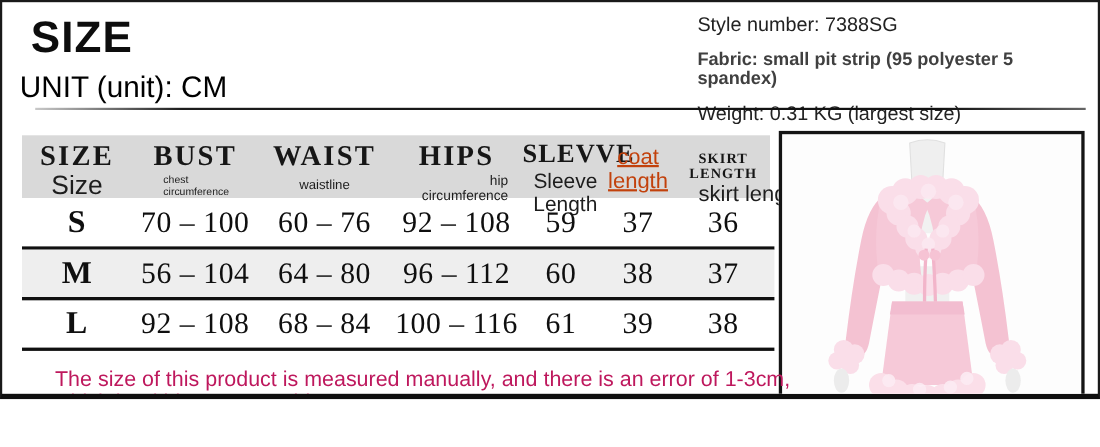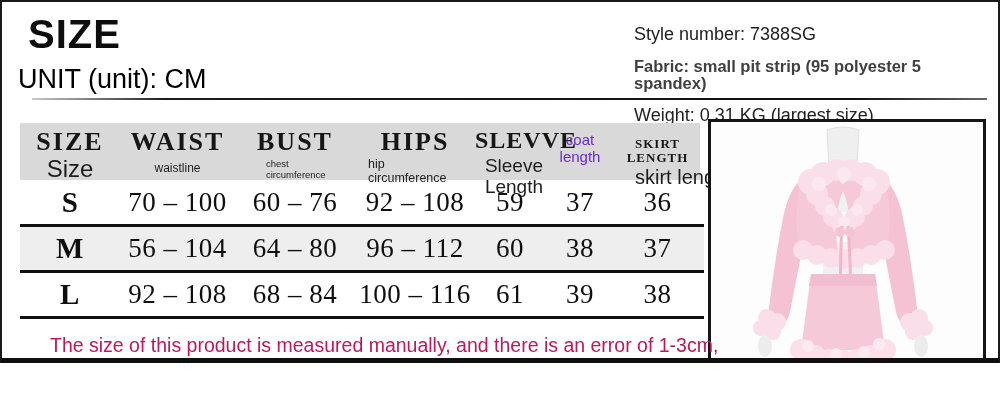--- a/index.html
+++ b/index.html
@@ -14,21 +14,21 @@
   .size-title {
     position:absolute; left:26px; top:10px;
     font-size:40px; font-weight:800; letter-spacing:1px; color:#0d0d0d;
   }
   .unit-label {
     position:absolute; left:16px; top:62px;
     font-size:27px; font-weight:400; color:#000000;
   }
   .info-block { position:absolute; left:632px; top:9px; width:360px; }
   .info-line { font-size:18px; color:#222; line-height:1; }
-  .info-line.style { margin-top:14px; }
+  .info-line.style { margin-top:2px; }
   .info-line.fabric {
     margin-top:15px; font-size:16.5px; font-weight:700; color:#404040;
   }
   .info-line.weight { margin-top:15px; }
   .top-divider {
     position:absolute; left:30px; top:96px; width:955px; height:2px;
     background:linear-gradient(to right,#c9c9c9,#1c1c1c 14%,#0f0f0f 86%,#666);
   }
   
   .grid-cols {
@@ -45,23 +45,23 @@
     font-size:26px; letter-spacing:2px; color:#161616; line-height:1.05;
   }
   .c4 .th-main { font-size:24px; letter-spacing:1px; }
   .c5 .th-main, .c6 .th-main {
     font-size:13px; letter-spacing:1px; font-weight:700; padding-top:9px;
   }
   .th-sub { color:#1d1d1d; line-height:1.1; }
   .c0 .th-sub { font-size:24px; margin-top:1px; }
   .c1 .th-sub { font-size:9.5px; max-width:66px; margin:4px auto 0; text-align:left; padding-left:4px; }
   .c2 .th-sub { font-size:12px; margin-top:7px; }
-  .c3 .th-sub { font-size:12.5px; max-width:94px; margin:3px auto 0; text-align:left; }
+  .c3 .th-sub { font-size:12.5px; max-width:94px; margin:3px auto 0; text-align:right; }
   .c4 .th-sub { font-size:19px; max-width:66px; margin:3px auto 0; text-align:right; }
-  .c5 .th-sub { font-size:15px; margin-top:4px; color:#6d28d9; }
+  .c5 .th-sub { font-size:20px; margin-top:4px; color:#c2410c;text-decoration:underline; }
   .c6 .th-sub { font-size:20px; margin-top:2px; white-space:nowrap; transform:translateX(20px); }
   .tbody { position:absolute; left:18px; top:179px; width:684px; }
   .trow {
     height:46px; border-bottom:3px solid #101010;
     align-items:center;
   }
   .trow.alt { background:#eeeeee; }
   .td {
     text-align:center; font-family:"Liberation Serif", serif;
     font-size:27px; color:#0f0f0f; letter-spacing:0.5px;
@@ -93,27 +93,27 @@
     <div class="info-line weight">Weight: 0.31 KG (largest size)</div>
   </div>
 
   <div class="top-divider"></div>
 
   <div class="thead grid-cols">
     <div class="th c0">
       <div class="th-main">SIZE</div>
       <div class="th-sub">Size</div>
     </div>
+    <div class="th c1">
+      <div class="th-main">BUST</div>
+      <div class="th-sub">chest circumference</div>
+    </div>
     <div class="th c2">
       <div class="th-main">WAIST</div>
       <div class="th-sub">waistline</div>
-    </div>
-    <div class="th c1">
-      <div class="th-main">BUST</div>
-      <div class="th-sub">chest circumference</div>
     </div>
     <div class="th c3">
       <div class="th-main">HIPS</div>
       <div class="th-sub">hip circumference</div>
     </div>
     <div class="th c4">
       <div class="th-main">SLEVVE</div>
       <div class="th-sub">Sleeve Length</div>
     </div>
     <div class="th c5">

